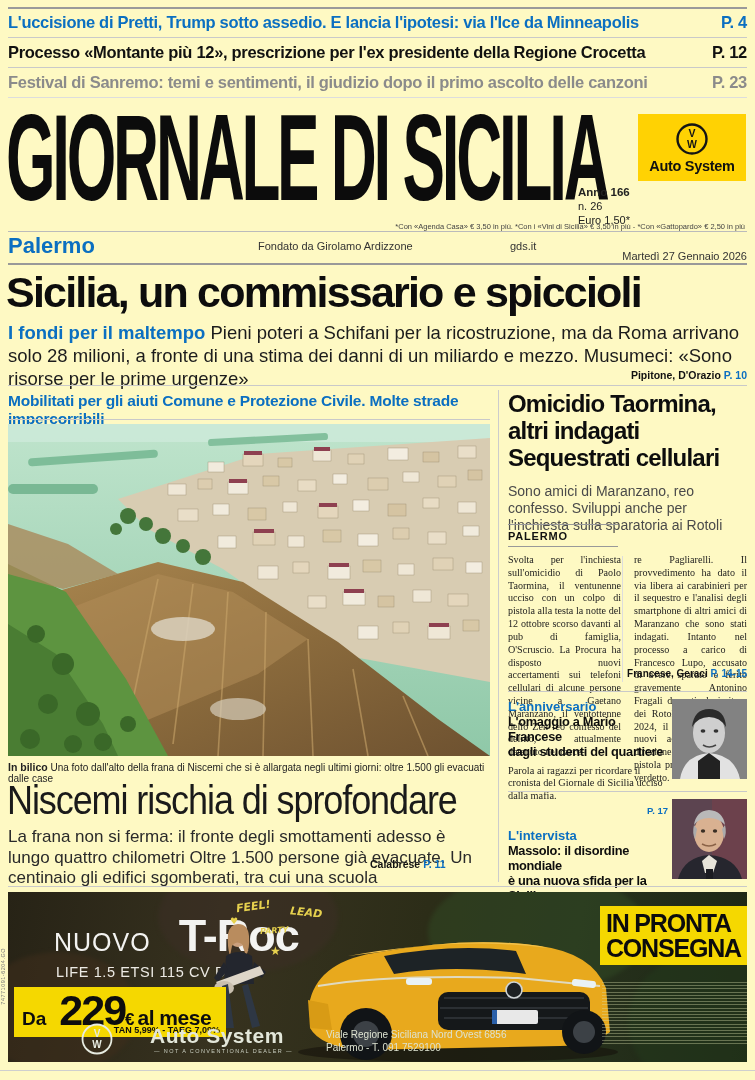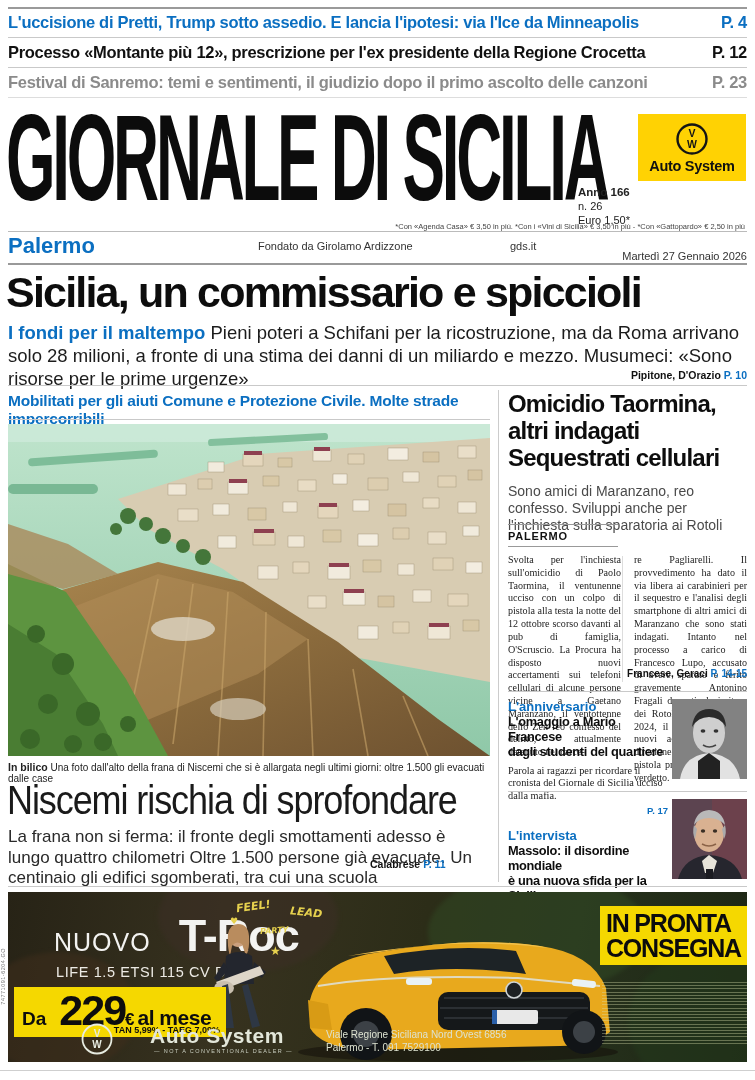--- a/index.html
+++ b/index.html
@@ -1,16 +1,16 @@
 <!DOCTYPE html>
 <html><head>
 <meta charset="utf-8">
 <style>
   html,body{margin:0;padding:0;background:#e9e9e9;}
-  .page{position:relative;width:755px;height:1080px;background:#ffffff;margin:0 auto;
+  .page{position:relative;width:755px;height:1080px;background:#fef9c3;margin:0 auto;
         font-family:"Liberation Sans",sans-serif;color:#111;overflow:hidden;}
   .abs{position:absolute;}
   .rule{position:absolute;background:#c9c9c9;height:1px;}
   .blue{color:#0b6fc1;}
   .gray{color:#8b8b8b;}
 
   
   .strip-row{position:absolute;left:8px;right:8px;display:flex;justify-content:space-between;
              font-weight:bold;font-size:16.5px;letter-spacing:-0.3px;}
   .strip-row .pg{flex:none;margin-left:14px;}

